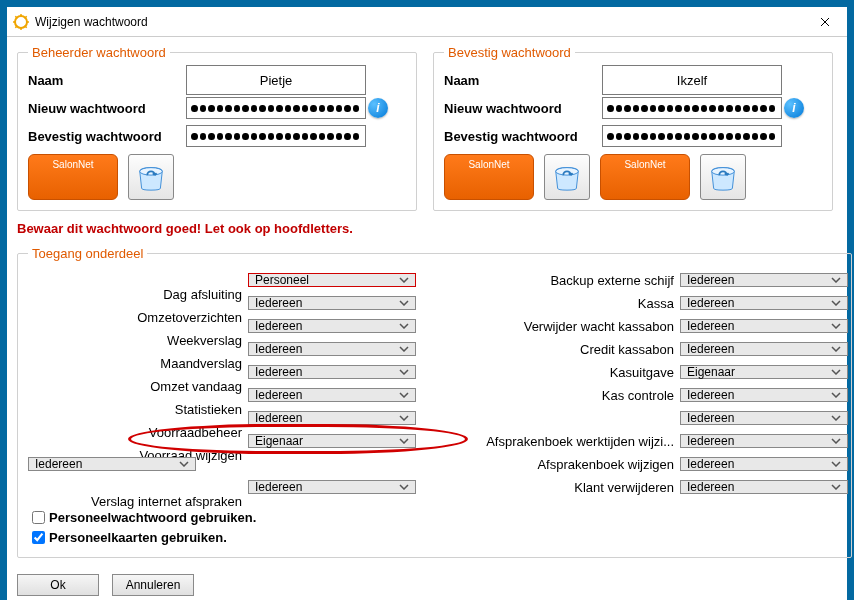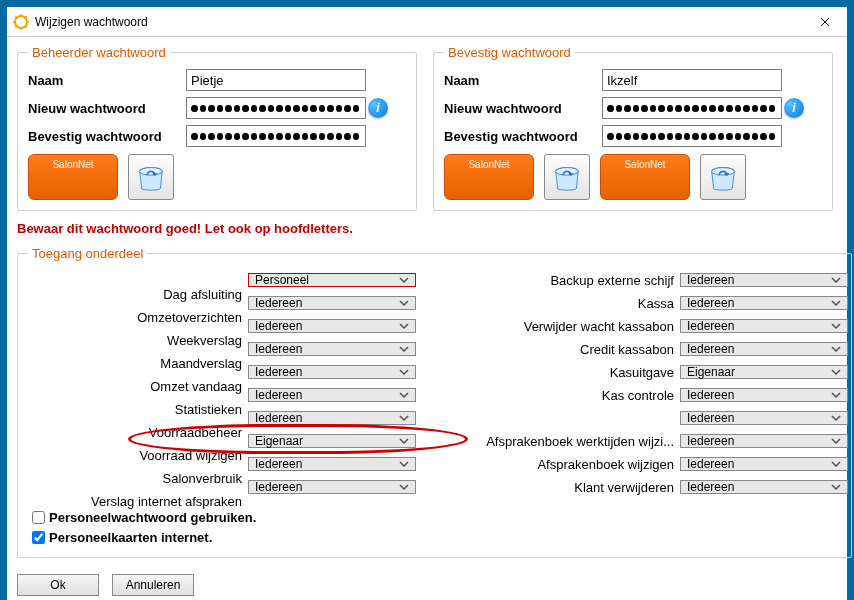--- a/index.html
+++ b/index.html
@@ -70,24 +70,25 @@
     margin-bottom: 4px;
     height: 24px;
   }
   .formrow label {
     width: 158px;
     font-weight: bold;
     font-size: 13px;
   }
   .formrow input[type=text] {
     width: 180px;
-    height: 22px;
+    height: 30px;
     border: 1px solid #7a7a7a;
     padding: 0 4px;
     font-size: 13px;
+    text-align: center;
   }
   .password-box {
     width: 180px;
     height: 22px;
     border: 1px solid #7a7a7a;
     background: #fff;
     display: flex;
     align-items: center;
     padding: 0 4px;
     letter-spacing: -1px;
@@ -456,21 +457,20 @@
                 <span>Eigenaar</span>
                 <span class="chev">
                   <svg width="10" height="6" viewBox="0 0 10 6">
                     <path d="M1 1 L5 5 L9 1" fill="none" stroke="#555" stroke-width="1.5"></path>
                   </svg>
                 </span>
               </div>
               <div class="red-ellipse" style="left: 100px; top: -6px; width: 340px; height: 30px;"></div>
             </div>
             <div class="access-row">
-              <div class="access-label">Salonverbruik</div>
               <div class="access-select">
                 <span>Iedereen</span>
                 <span class="chev">
                   <svg width="10" height="6" viewBox="0 0 10 6">
                     <path d="M1 1 L5 5 L9 1" fill="none" stroke="#555" stroke-width="1.5"></path>
                   </svg>
                 </span>
               </div>
             </div>
             <div class="access-row">
@@ -597,21 +597,21 @@
             </div>
           </div>
       </div>
       <div class="checks">
         <label class="chk">
           <input type="checkbox" id="chk1" style=""> 
             <span>Personeelwachtwoord gebruiken.</span>
         </label>
         <label class="chk">
           <input type="checkbox" id="chk2" checked="" style=""> 
-            <span>Personeelkaarten internet.</span>
+            <span>Personeelkaarten gebruiken.</span>
         </label>
       </div>
     </fieldset>
 
   </div>
 
   <div class="buttons">
     <div class="btn">Ok</div>
     <div class="btn">Annuleren</div>
   </div>

